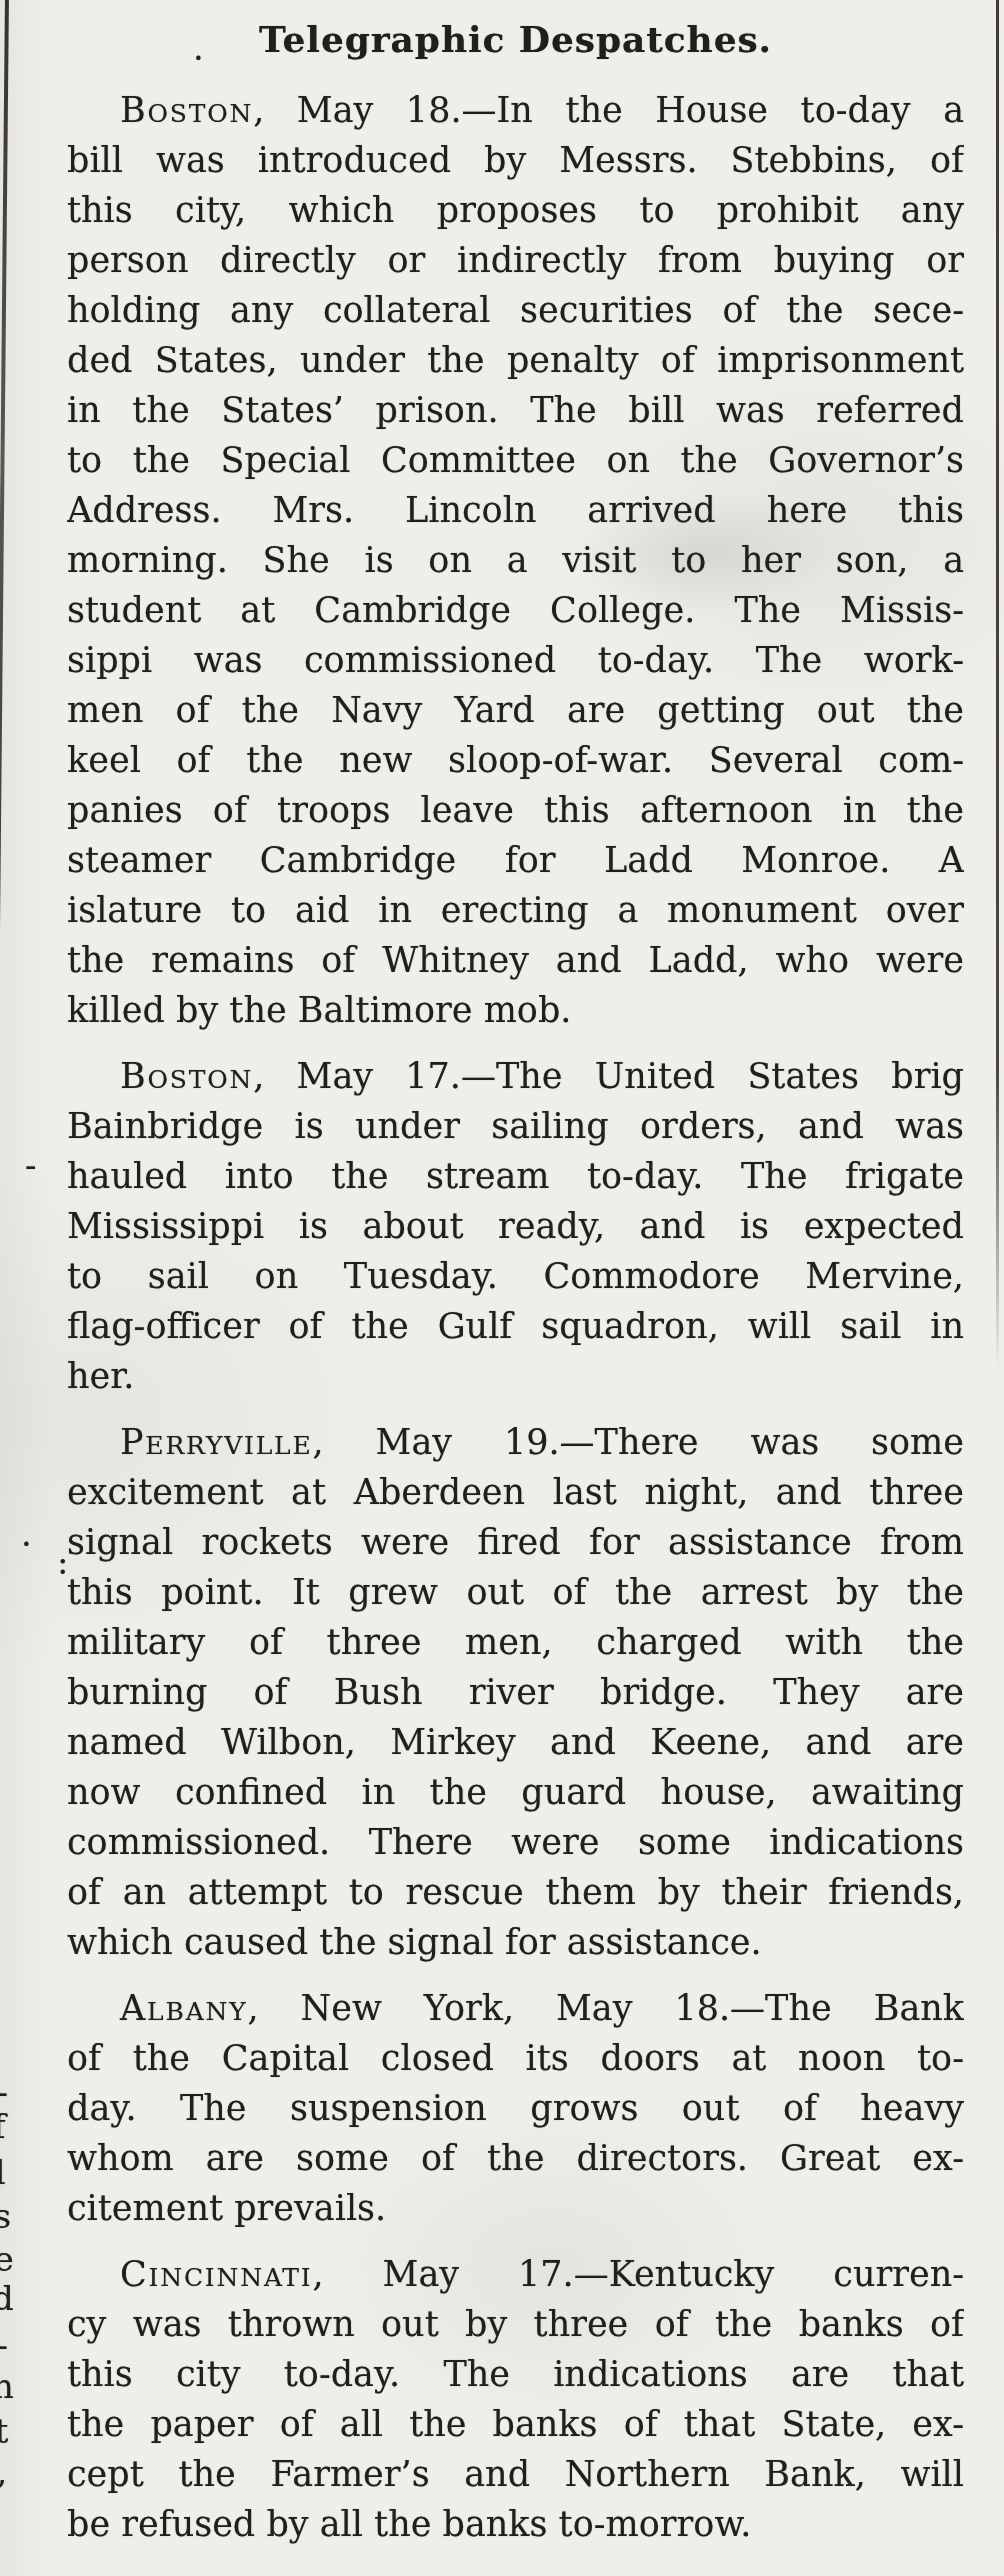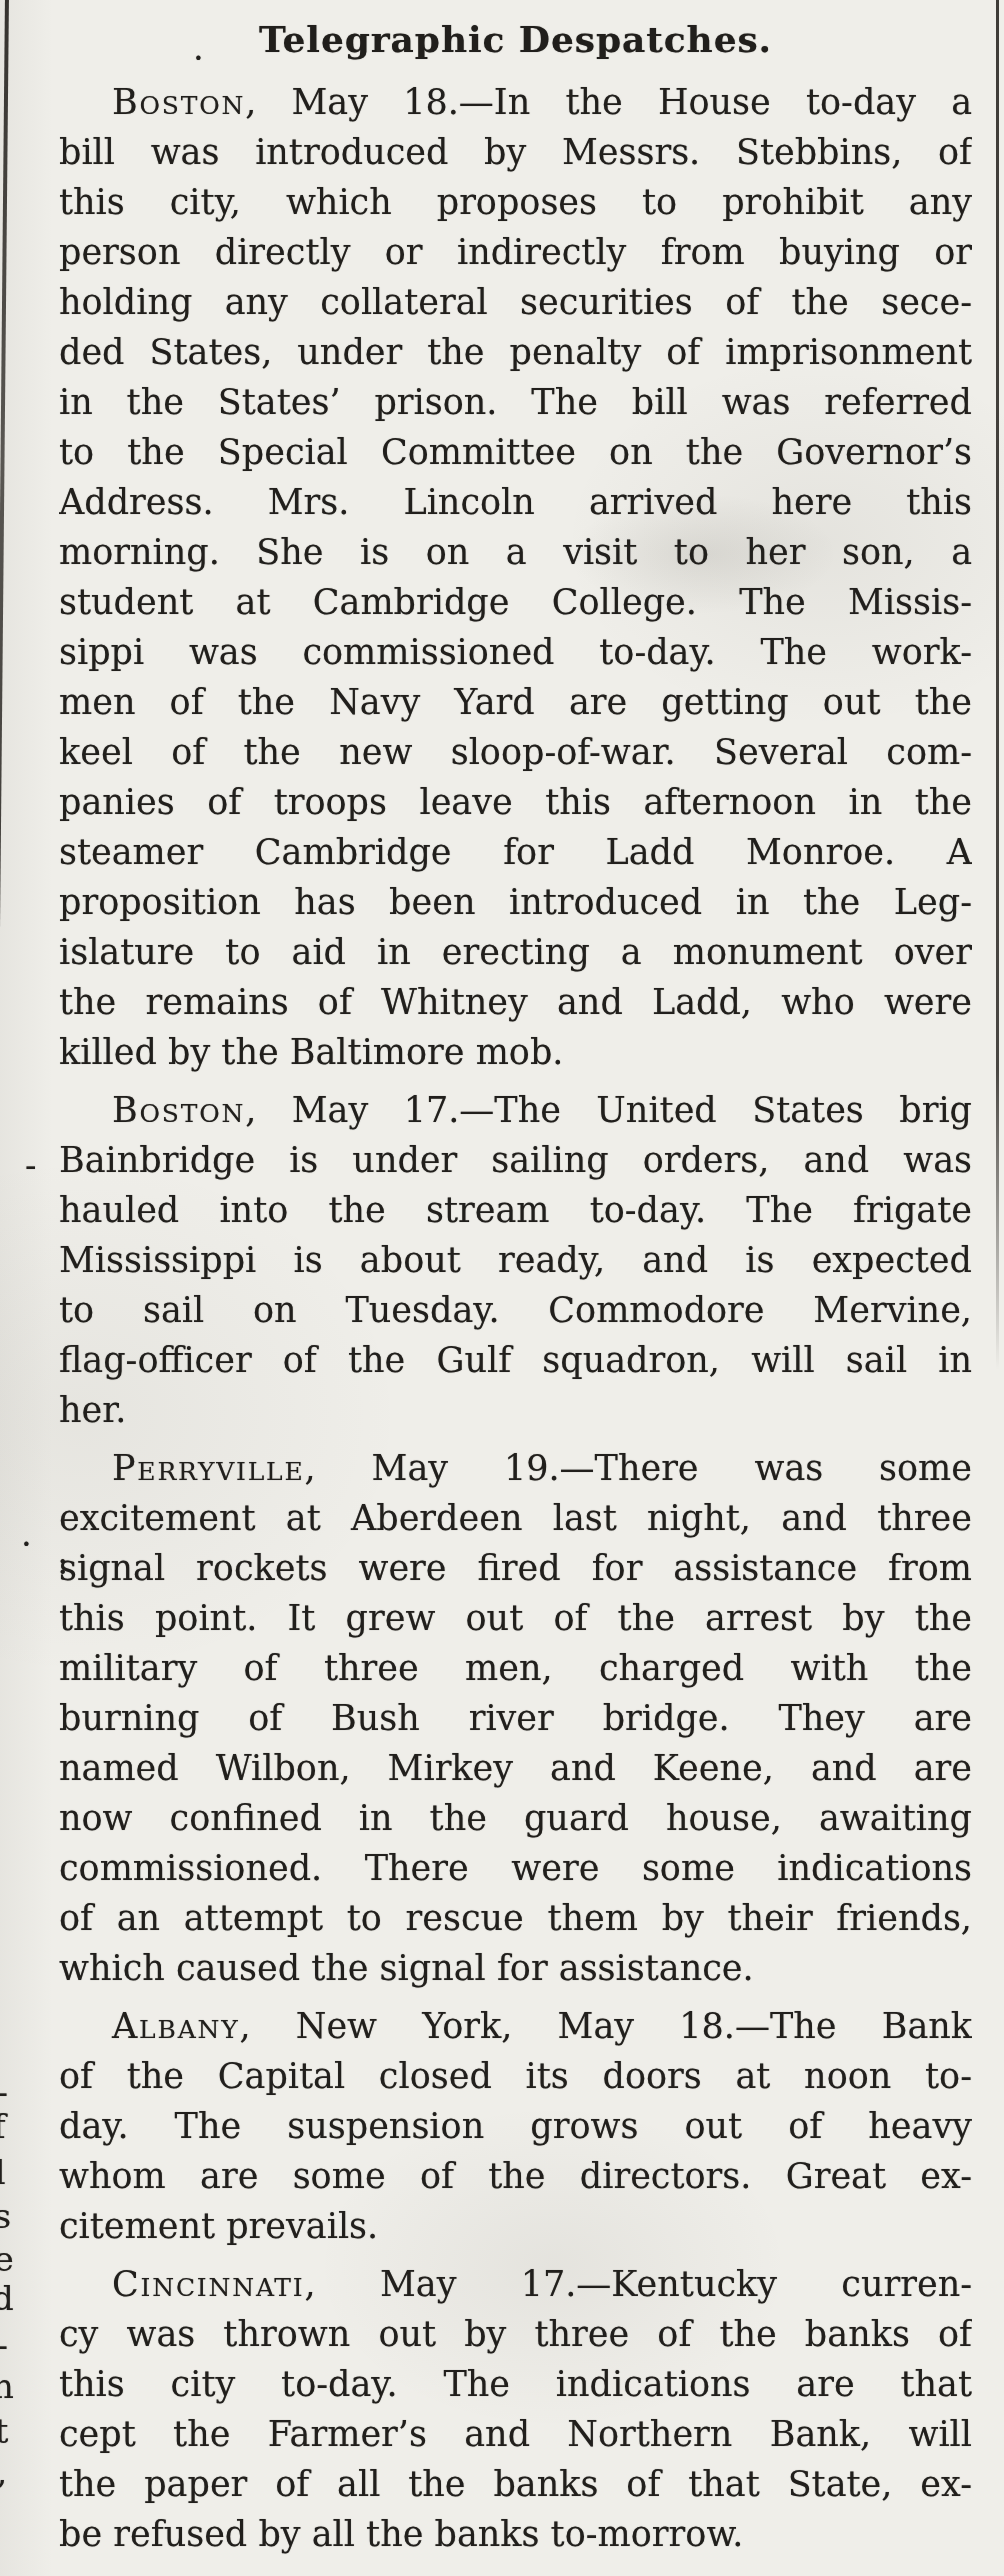--- a/index.html
+++ b/index.html
@@ -49,21 +49,21 @@
   .headline {
     height: 60px;
     line-height: 60px;
     text-align: center;
     font-weight: bold;
     font-size: 36px;
     letter-spacing: 0.9px;
     text-shadow: 0 0 0.9px rgba(33,31,28,0.55);
   }
 
-  .para { margin: 8px; }
+  .para { margin: 16px; }
 
   .line {
     height: 50px;
     line-height: 50px;
     font-size: 35px;
     white-space: nowrap;
     overflow: hidden;
     text-align: justify;
     text-align-last: justify;
     text-shadow: 0 0 0.9px rgba(33,31,28,0.5);
@@ -103,21 +103,20 @@
           <div class="line">in the States’ prison. The bill was referred</div>
           <div class="line">to the Special Committee on the Governor’s</div>
           <div class="line">Address. Mrs. Lincoln arrived here this</div>
           <div class="line">morning. She is on a visit to her son, a</div>
           <div class="line">student at Cambridge College. The Missis-</div>
           <div class="line">sippi was commissioned to-day. The work-</div>
           <div class="line">men of the Navy Yard are getting out the</div>
           <div class="line">keel of the new sloop-of-war. Several com-</div>
           <div class="line">panies of troops leave this afternoon in the</div>
           <div class="line">steamer Cambridge for Ladd Monroe. A</div>
-          <div class="line">proposition has been introduced in the Leg-</div>
           <div class="line">islature to aid in erecting a monument over</div>
           <div class="line">the remains of Whitney and Ladd, who were</div>
           <div class="line last">killed by the Baltimore mob.</div>
         </div>
         <div class="para">
           <div class="line first"><span class="sc">Boston</span>, May 17.—The United States brig</div>
           <div class="line">Bainbridge is under sailing orders, and was</div>
           <div class="line">hauled into the stream to-day. The frigate</div>
           <div class="line">Mississippi is about ready, and is expected</div>
           <div class="line">to sail on Tuesday. Commodore Mervine,</div>
@@ -141,22 +140,22 @@
           <div class="line first"><span class="sc">Albany</span>, New York, May 18.—The Bank</div>
           <div class="line">of the Capital closed its doors at noon to-</div>
           <div class="line">day. The suspension grows out of heavy</div>
           <div class="line">whom are some of the directors. Great ex-</div>
           <div class="line last">citement prevails.</div>
         </div>
         <div class="para">
           <div class="line first"><span class="sc">Cincinnati</span>, May 17.—Kentucky curren-</div>
           <div class="line">cy was thrown out by three of the banks of</div>
           <div class="line">this city to-day. The indications are that</div>
+          <div class="line">the paper of all the banks of that State, ex-</div>
           <div class="line">cept the Farmer’s and Northern Bank, will</div>
-          <div class="line">the paper of all the banks of that State, ex-</div>
           <div class="line last">be refused by all the banks to-morrow.</div>
         </div>
       </div>
   </div>
 
   <div>
       <span class="frag" style="left: 193px; top: 41px;">·</span>
       <span class="frag" style="left: 25px; top: 1148px;">-</span>
       <span class="frag" style="left: 21px; top: 1527px;">·</span>
       <span class="frag" style="left: 57px; top: 1545px;">:</span>

